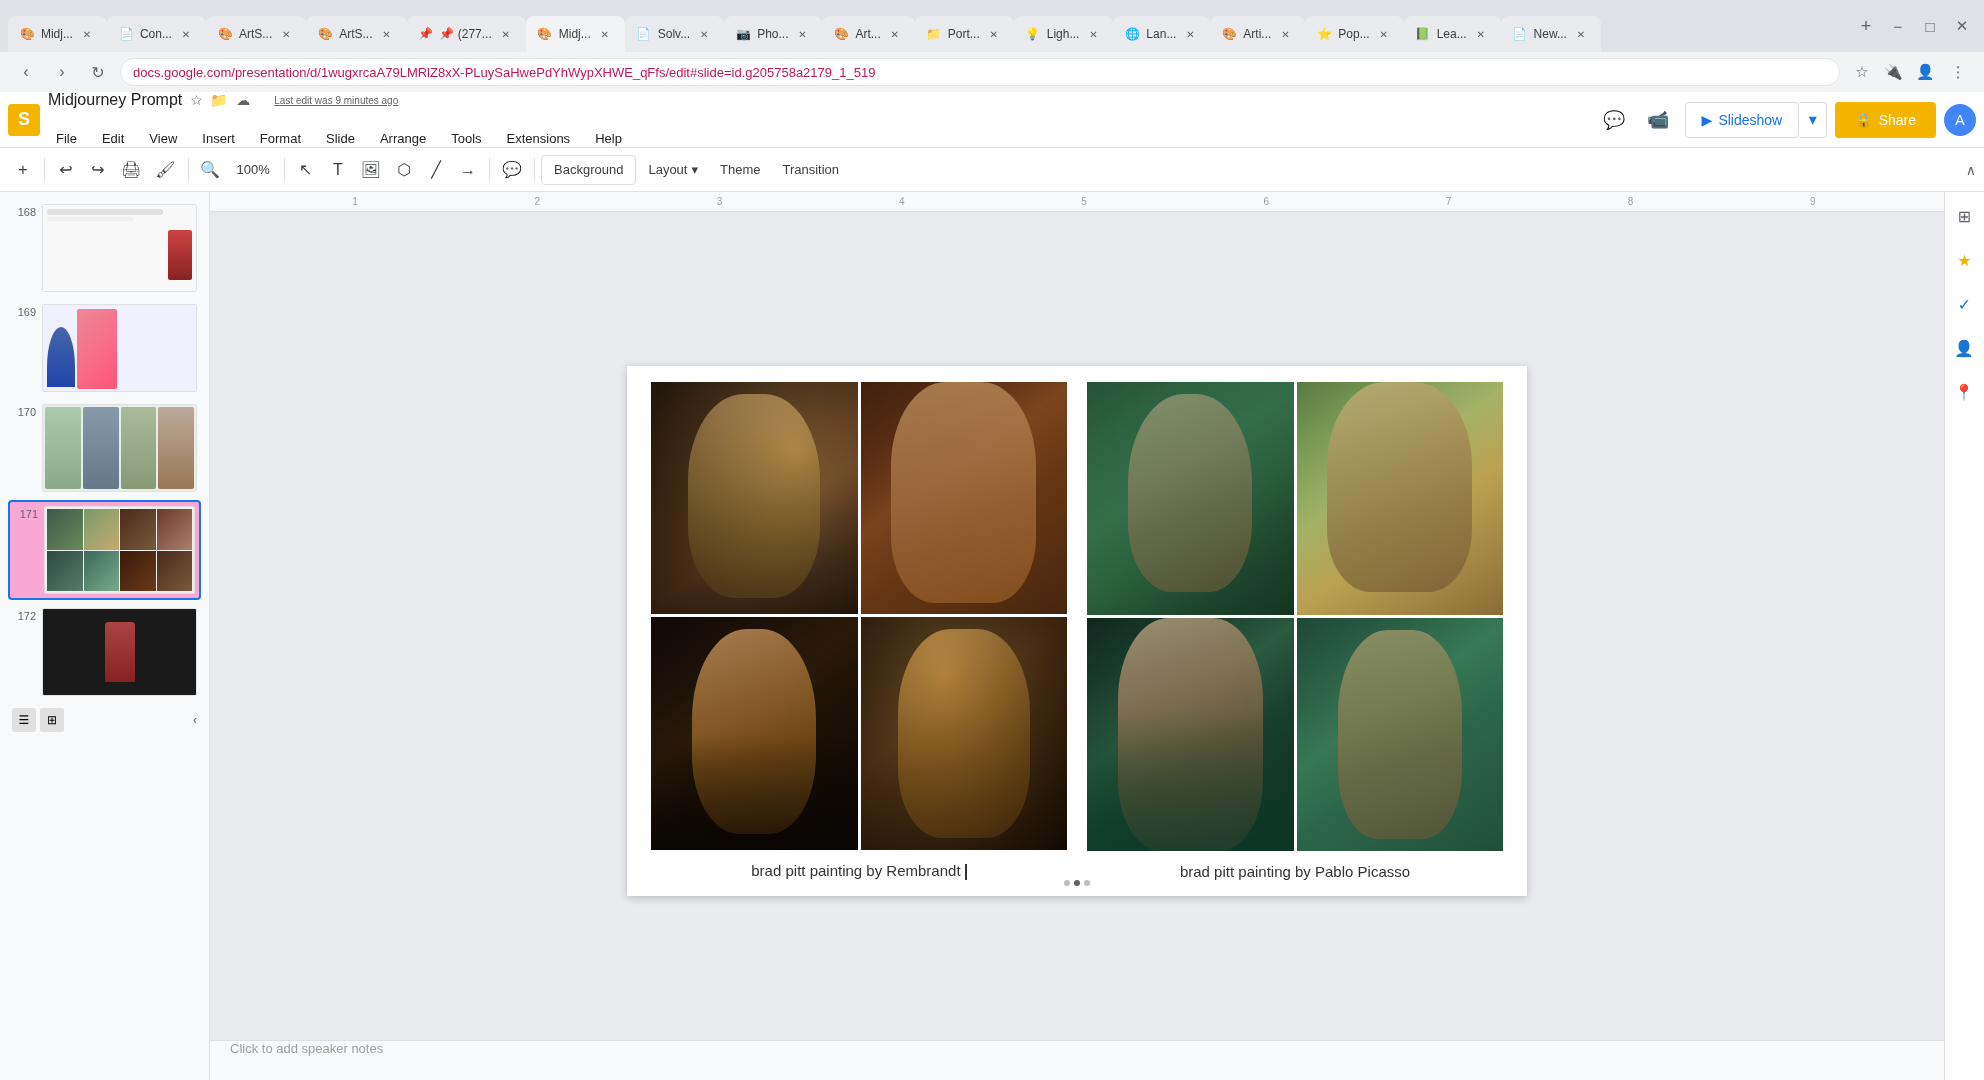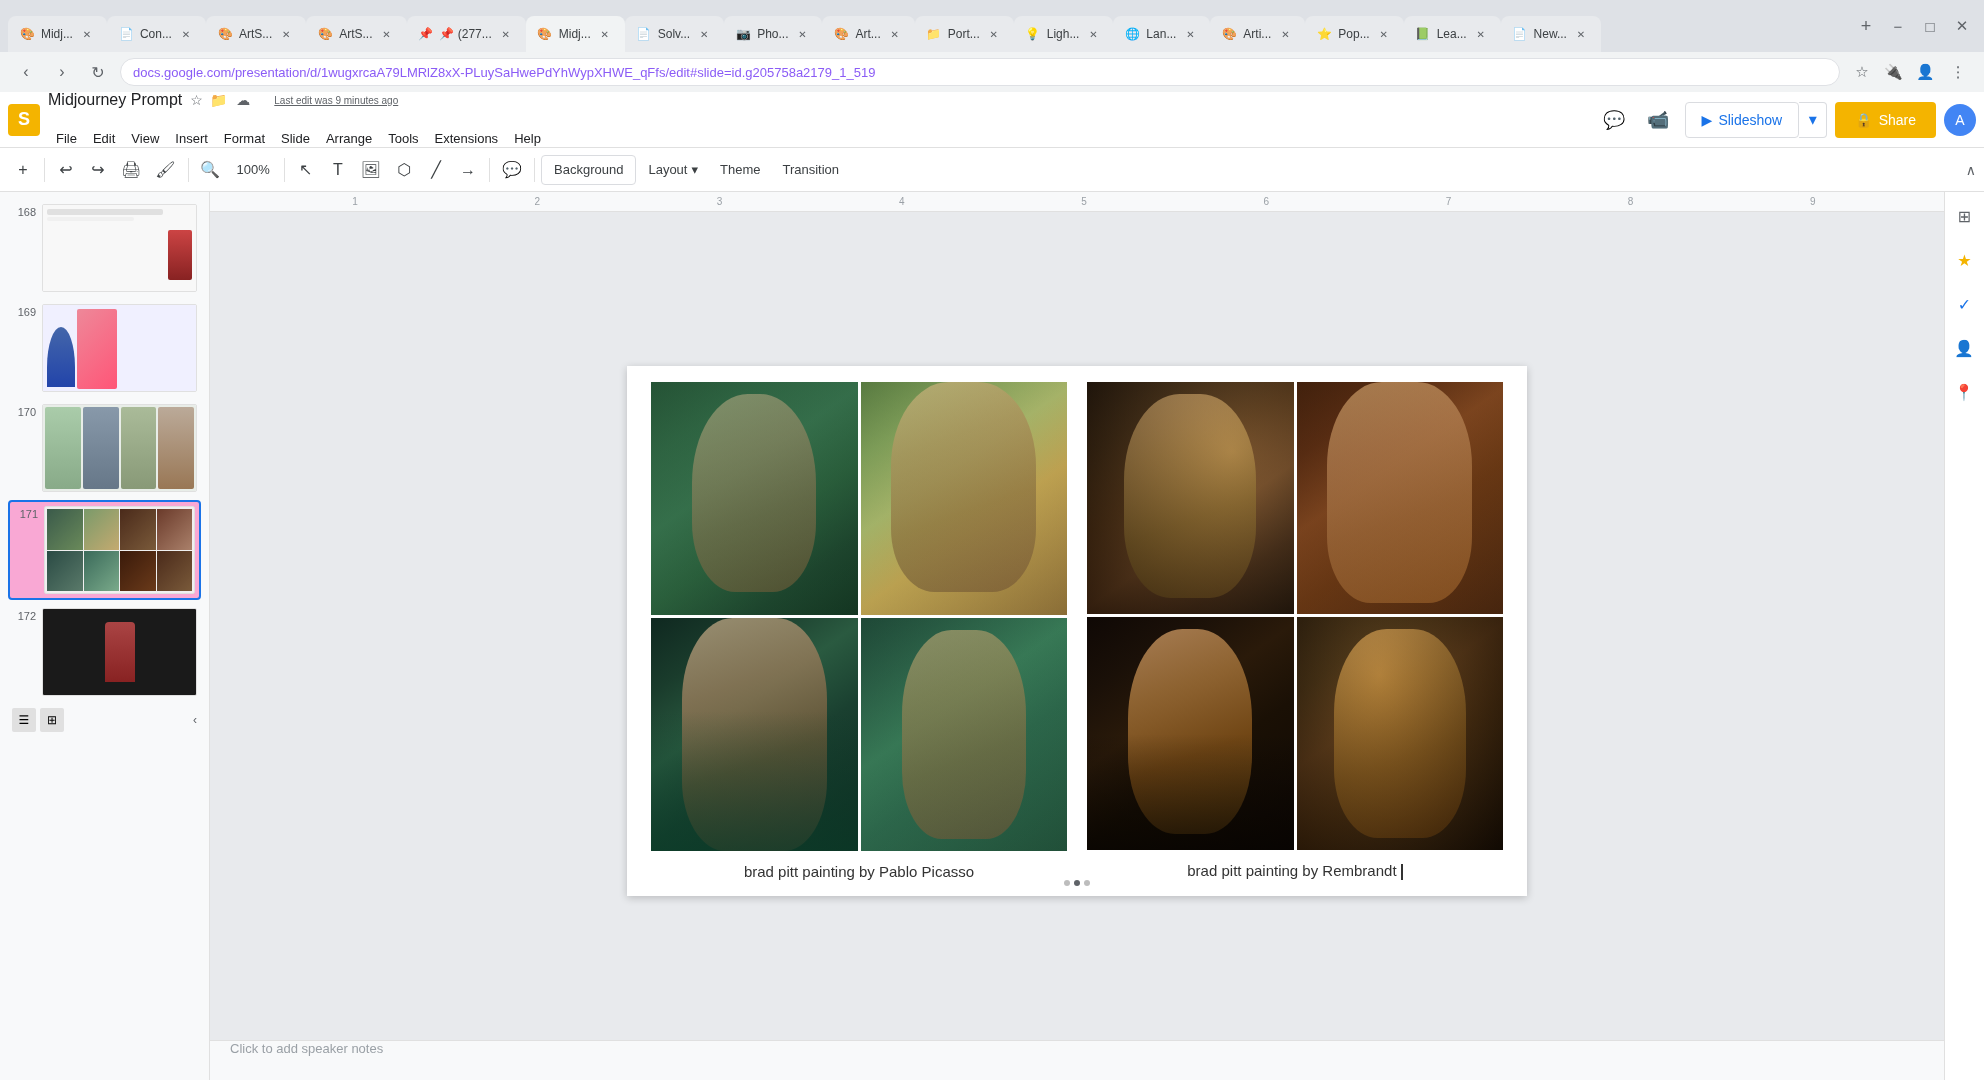--- a/index.html
+++ b/index.html
@@ -74,21 +74,21 @@
     }
     .address-bar {
       flex: 1;
       height: 28px;
       background: white;
       border-radius: 14px;
       display: flex;
       align-items: center;
       padding: 0 12px;
       font-size: 13px;
-      color: #8b5cf6;
+      color: #be185d;
       border: 1px solid #dfe1e5;
     }
     .browser-icons {
       display: flex;
       gap: 4px;
       align-items: center;
     }
     .browser-icon-btn {
       width: 28px;
       height: 28px;
@@ -144,21 +144,21 @@
       align-items: center;
       gap: 8px;
     }
     .title-icon {
       color: #5f6368;
       font-size: 14px;
       cursor: pointer;
     }
     .slides-menu {
       display: flex;
-      gap: 0;
+      gap: 9px;
       font-size: 13px;
       margin-top: 20px;
     }
     .menu-item {
       padding: 2px 8px;
       color: #202124;
       cursor: pointer;
       border-radius: 4px;
     }
     .last-edit {
@@ -676,48 +676,20 @@
       <div style="flex:1;display:flex;align-items:center;justify-content:center;overflow:auto;padding:20px;">
         <div class="slide-canvas">
 
           <div style="width:100%;height:100%;display:flex;flex-direction:column;padding:16px 24px;">
 
             <div style="display:flex;gap:20px;flex:1;">
 
               <div style="flex:1;display:flex;flex-direction:column;gap:12px;">
                 <div style="flex:1;display:grid;grid-template-columns:1fr 1fr;grid-template-rows:1fr 1fr;gap:3px;">
 
-                  <div style="background:linear-gradient(145deg,#1c3a2a 0%,#2d5a40 20%,#3a7050 40%,#2a5a3a 60%,#1a3a28 80%,#0f2a1a 100%);position:relative;overflow:hidden;">
-                    <div style="position:absolute;top:5%;left:20%;width:60%;height:85%;background:linear-gradient(160deg,#c8b090 0%,#b09070 30%,#907050 60%,#705030 100%);border-radius:45% 45% 35% 35%;opacity:0.85;"></div>
-                    <div style="position:absolute;top:0;left:0;width:100%;height:100%;background:linear-gradient(135deg,rgba(50,120,70,0.4),rgba(30,80,50,0.3));"></div>
-                  </div>
-
-                  <div style="background:linear-gradient(145deg,#4a6a3a 0%,#7a9a5a 20%,#aab870 40%,#c4a050 60%,#a08040 80%,#7a6030 100%);position:relative;overflow:hidden;">
-                    <div style="position:absolute;top:0;left:15%;width:70%;height:90%;background:linear-gradient(160deg,#d4b888 0%,#b09060 30%,#907040 60%,#705030 100%);border-radius:40% 40% 30% 30%;opacity:0.9;"></div>
-                    <div style="position:absolute;top:0;left:0;width:100%;height:100%;background:linear-gradient(135deg,rgba(120,160,80,0.3),rgba(200,160,80,0.2));"></div>
-                  </div>
-
-                  <div style="background:linear-gradient(145deg,#0f2820 0%,#1a3c2c 20%,#2a5a40 40%,#1a4030 60%,#0f2820 100%);position:relative;overflow:hidden;">
-                    <div style="position:absolute;top:0%;left:15%;width:70%;height:100%;background:linear-gradient(160deg,#b0a080 0%,#907858 30%,#6a5838 60%,#504030 100%);border-radius:35% 35% 30% 30%;opacity:0.85;"></div>
-                    <div style="position:absolute;bottom:0;left:0;width:100%;height:60%;background:linear-gradient(180deg,transparent,rgba(10,60,40,0.7));"></div>
-                  </div>
-
-                  <div style="background:linear-gradient(145deg,#1a3c30 0%,#2a5a44 20%,#3a7a58 40%,#2a6048 60%,#1a4030 100%);position:relative;overflow:hidden;">
-                    <div style="position:absolute;top:5%;left:20%;width:60%;height:90%;background:linear-gradient(160deg,#c0a878 0%,#a08858 30%,#806840 60%,#604830 100%);border-radius:40% 40% 32% 32%;opacity:0.88;"></div>
-                    <div style="position:absolute;top:0;left:0;width:100%;height:100%;background:linear-gradient(135deg,rgba(40,100,70,0.3),rgba(60,140,90,0.2));"></div>
-                  </div>
-                </div>
-                <div style="text-align:center;font-size:15px;color:#333;">
-                  <span>brad pitt painting by Pablo Picasso</span>
-                </div>
-              </div>
-
-              <div style="flex:1;display:flex;flex-direction:column;gap:12px;">
-                <div style="flex:1;display:grid;grid-template-columns:1fr 1fr;grid-template-rows:1fr 1fr;gap:3px;">
-
                   <div style="background:linear-gradient(145deg,#1a0f08 0%,#2d1a0a 20%,#4a2a10 40%,#6a4020 60%,#3a2010 80%,#1a0f08 100%);position:relative;overflow:hidden;">
                     <div style="position:absolute;top:5%;left:18%;width:64%;height:88%;background:linear-gradient(160deg,#d4a870 0%,#b08848 30%,#8a6828 60%,#6a4818 100%);border-radius:42% 42% 35% 35%;opacity:0.9;"></div>
                     <div style="position:absolute;top:0;left:0;width:100%;height:100%;background:radial-gradient(ellipse at 70% 30%,rgba(200,160,100,0.3),rgba(10,5,0,0.6));"></div>
                   </div>
 
                   <div style="background:linear-gradient(145deg,#2a1508 0%,#4a2510 20%,#7a4520 40%,#5a3010 60%,#2a1508 100%);position:relative;overflow:hidden;">
                     <div style="position:absolute;top:0%;left:15%;width:70%;height:95%;background:linear-gradient(160deg,#e0b880 0%,#c09060 30%,#a07040 60%,#805020 100%);border-radius:38% 38% 30% 30%;opacity:0.88;"></div>
                     <div style="position:absolute;top:0;left:0;width:100%;height:100%;background:linear-gradient(135deg,rgba(100,50,20,0.4),rgba(180,100,40,0.2));"></div>
                   </div>
 
@@ -730,20 +702,48 @@
                     <div style="position:absolute;top:5%;left:18%;width:64%;height:90%;background:linear-gradient(160deg,#cc9850 0%,#aa7830 30%,#885818 60%,#663808 100%);border-radius:40% 40% 33% 33%;opacity:0.87;"></div>
                     <div style="position:absolute;top:0;left:0;width:100%;height:100%;background:radial-gradient(ellipse at 40% 25%,rgba(220,170,90,0.25),rgba(8,4,0,0.55));"></div>
                   </div>
                 </div>
                 <div style="text-align:center;font-size:15px;color:#333;cursor:text;">
                   <span>brad pitt painting by Rembrandt</span>
                   <span style="display:inline-block;width:2px;height:16px;background:#333;vertical-align:middle;animation:blink 1s step-end infinite;margin-left:0;"></span>
                 </div>
               </div>
 
+              <div style="flex:1;display:flex;flex-direction:column;gap:12px;">
+                <div style="flex:1;display:grid;grid-template-columns:1fr 1fr;grid-template-rows:1fr 1fr;gap:3px;">
+
+                  <div style="background:linear-gradient(145deg,#1c3a2a 0%,#2d5a40 20%,#3a7050 40%,#2a5a3a 60%,#1a3a28 80%,#0f2a1a 100%);position:relative;overflow:hidden;">
+                    <div style="position:absolute;top:5%;left:20%;width:60%;height:85%;background:linear-gradient(160deg,#c8b090 0%,#b09070 30%,#907050 60%,#705030 100%);border-radius:45% 45% 35% 35%;opacity:0.85;"></div>
+                    <div style="position:absolute;top:0;left:0;width:100%;height:100%;background:linear-gradient(135deg,rgba(50,120,70,0.4),rgba(30,80,50,0.3));"></div>
+                  </div>
+
+                  <div style="background:linear-gradient(145deg,#4a6a3a 0%,#7a9a5a 20%,#aab870 40%,#c4a050 60%,#a08040 80%,#7a6030 100%);position:relative;overflow:hidden;">
+                    <div style="position:absolute;top:0;left:15%;width:70%;height:90%;background:linear-gradient(160deg,#d4b888 0%,#b09060 30%,#907040 60%,#705030 100%);border-radius:40% 40% 30% 30%;opacity:0.9;"></div>
+                    <div style="position:absolute;top:0;left:0;width:100%;height:100%;background:linear-gradient(135deg,rgba(120,160,80,0.3),rgba(200,160,80,0.2));"></div>
+                  </div>
+
+                  <div style="background:linear-gradient(145deg,#0f2820 0%,#1a3c2c 20%,#2a5a40 40%,#1a4030 60%,#0f2820 100%);position:relative;overflow:hidden;">
+                    <div style="position:absolute;top:0%;left:15%;width:70%;height:100%;background:linear-gradient(160deg,#b0a080 0%,#907858 30%,#6a5838 60%,#504030 100%);border-radius:35% 35% 30% 30%;opacity:0.85;"></div>
+                    <div style="position:absolute;bottom:0;left:0;width:100%;height:60%;background:linear-gradient(180deg,transparent,rgba(10,60,40,0.7));"></div>
+                  </div>
+
+                  <div style="background:linear-gradient(145deg,#1a3c30 0%,#2a5a44 20%,#3a7a58 40%,#2a6048 60%,#1a4030 100%);position:relative;overflow:hidden;">
+                    <div style="position:absolute;top:5%;left:20%;width:60%;height:90%;background:linear-gradient(160deg,#c0a878 0%,#a08858 30%,#806840 60%,#604830 100%);border-radius:40% 40% 32% 32%;opacity:0.88;"></div>
+                    <div style="position:absolute;top:0;left:0;width:100%;height:100%;background:linear-gradient(135deg,rgba(40,100,70,0.3),rgba(60,140,90,0.2));"></div>
+                  </div>
+                </div>
+                <div style="text-align:center;font-size:15px;color:#333;">
+                  <span>brad pitt painting by Pablo Picasso</span>
+                </div>
+              </div>
+
             </div>
           </div>
 
           <div style="position:absolute;bottom:10px;left:50%;transform:translateX(-50%);display:flex;gap:4px;">
             <div class="dot"></div>
             <div class="dot active"></div>
             <div class="dot"></div>
           </div>
         </div>
       </div>

